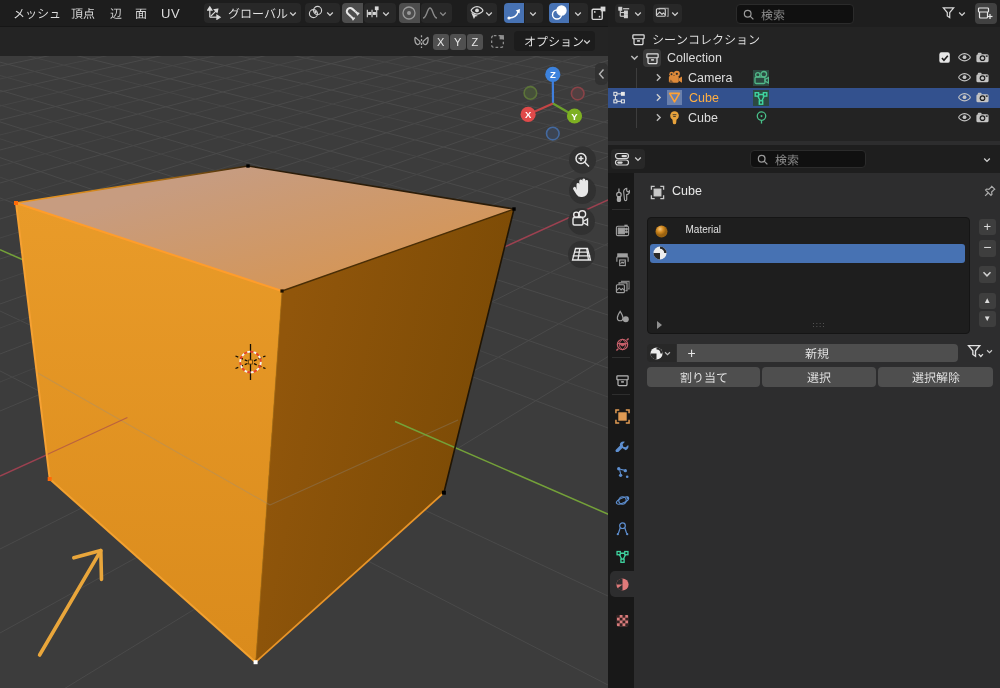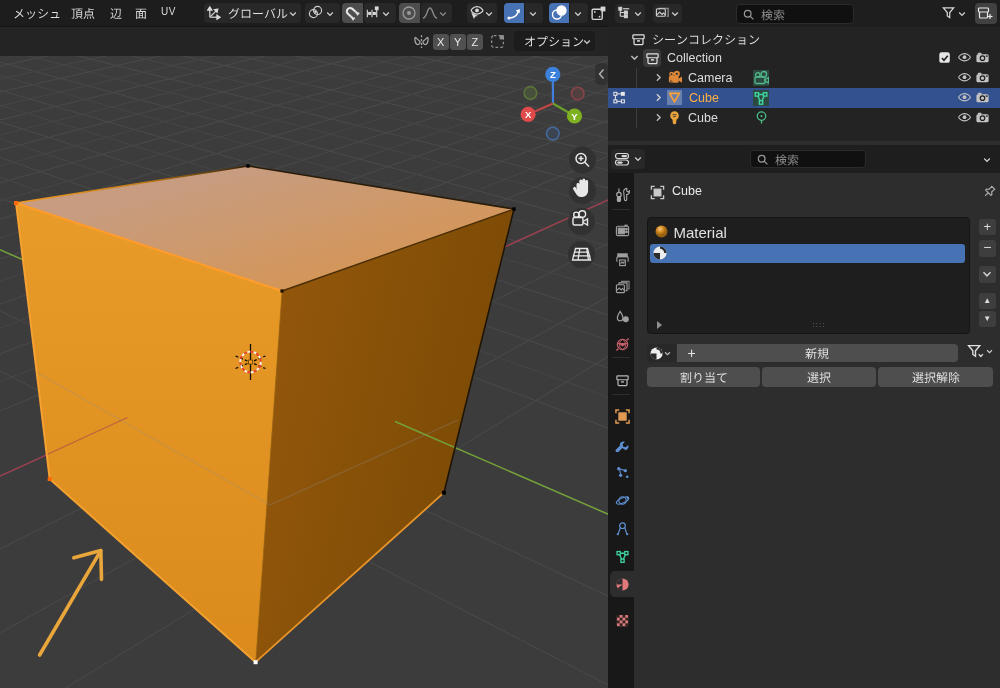--- a/index.html
+++ b/index.html
@@ -199,21 +199,21 @@
       </svg>
 <svg class="jtxt" style="left:71px;top:7px" width="26" height="14">
         <path transform="translate(0,11)" d="M6.2 -5.1H10.2V-3.9H6.2ZM6.2 -3.2H10.2V-2.0H6.2ZM6.2 -6.9H10.2V-5.7H6.2ZM6.7 -1.1C6.1 -0.6 4.8 -0.0 3.8 0.3C4.0 0.5 4.2 0.8 4.4 0.9C5.4 0.6 6.7 -0.0 7.4 -0.6ZM8.6 -0.6C9.5 -0.1 10.5 0.5 11.0 1.0L11.7 0.4C11.2 -0.0 10.1 -0.7 9.3 -1.1ZM0.5 -9.3V-8.4H2.4V-0.6C2.4 -0.4 2.3 -0.3 2.1 -0.3C1.9 -0.3 1.3 -0.3 0.6 -0.3C0.7 -0.1 0.9 0.3 0.9 0.6C1.8 0.6 2.4 0.6 2.8 0.4C3.1 0.3 3.3 0.0 3.3 -0.6V-8.4H4.8V-9.3ZM5.3 -7.6V-1.3H11.1V-7.6H8.2L8.6 -8.7H11.5V-9.5H4.9V-8.7H7.6C7.5 -8.4 7.4 -7.9 7.3 -7.6Z M14.8 -5.6H21.1V-3.4H14.8ZM16.1 -1.5C16.2 -0.8 16.3 0.3 16.3 0.9L17.2 0.7C17.2 0.2 17.1 -0.8 16.9 -1.6ZM18.6 -1.5C18.9 -0.8 19.3 0.2 19.4 0.8L20.3 0.6C20.1 0.0 19.8 -1.0 19.4 -1.7ZM21.0 -1.6C21.6 -0.9 22.3 0.2 22.6 0.9L23.4 0.5C23.1 -0.2 22.4 -1.2 21.8 -1.9ZM14.1 -1.9C13.8 -1.0 13.1 0.0 12.5 0.6L13.3 0.9C14.0 0.3 14.6 -0.7 15.0 -1.6ZM14.0 -6.4V-2.6H22.0V-6.4H18.4V-8.0H22.9V-8.8H18.4V-10.1H17.5V-6.4Z" fill="#dcdcdc"></path>
       </svg>
 <svg class="jtxt" style="left:110px;top:7px" width="14" height="14">
         <path transform="translate(0,11)" d="M0.7 -9.3C1.5 -8.7 2.4 -7.9 2.8 -7.3L3.5 -7.9C3.1 -8.5 2.2 -9.3 1.4 -9.8ZM3.9 -9.2V-8.4H6.3C6.2 -5.9 5.9 -3.1 3.7 -1.7C3.9 -1.6 4.2 -1.3 4.3 -1.1C6.6 -2.7 7.1 -5.6 7.2 -8.4H9.8C9.7 -4.1 9.6 -2.6 9.3 -2.2C9.2 -2.1 9.1 -2.0 8.9 -2.0C8.6 -2.0 8.0 -2.0 7.4 -2.1C7.5 -1.8 7.6 -1.5 7.7 -1.2C8.3 -1.2 8.9 -1.2 9.2 -1.2C9.6 -1.3 9.9 -1.4 10.1 -1.7C10.5 -2.2 10.6 -3.8 10.7 -8.8C10.7 -8.9 10.7 -9.2 10.7 -9.2ZM3.1 -5.3H0.6V-4.5H2.3V-1.4C1.7 -0.9 1.0 -0.4 0.4 -0.1L0.9 0.9C1.5 0.3 2.2 -0.2 2.7 -0.7C3.5 0.2 4.6 0.7 6.2 0.7C7.5 0.8 10.0 0.8 11.3 0.7C11.3 0.4 11.5 -0.0 11.6 -0.2C10.2 -0.1 7.5 -0.1 6.2 -0.1C4.8 -0.2 3.7 -0.6 3.1 -1.5Z" fill="#dcdcdc"></path>
       </svg>
 <svg class="jtxt" style="left:135px;top:7px" width="14" height="14">
         <path transform="translate(0,11)" d="M4.7 -4.0H7.2V-2.7H4.7ZM4.7 -4.7V-6.1H7.2V-4.7ZM4.7 -1.9H7.2V-0.5H4.7ZM0.7 -9.3V-8.4H5.3C5.2 -7.9 5.1 -7.4 5.0 -6.9H1.2V1.0H2.1V0.3H9.8V1.0H10.8V-6.9H5.9L6.4 -8.4H11.3V-9.3ZM2.1 -0.5V-6.1H3.8V-0.5ZM9.8 -0.5H8.0V-6.1H9.8Z" fill="#dcdcdc"></path>
       </svg>
-<span style="position:absolute;left:161px;top:6px;font-size:10px;color:#dcdcdc;letter-spacing:0.5px">UV</span>
+<span style="position:absolute;left:161px;top:6px;font-size:13px;color:#dcdcdc;letter-spacing:0.5px">UV</span>
 <div class="btn" style="left:204px;top:3px;width:97px;height:20px"></div>
 <svg style="position:absolute;left:207px;top:5px" width="15" height="15" viewBox="0 0 16 16">
         <g stroke="#d8d8d8" stroke-width="1.3" fill="#d8d8d8">
           <line x1="3" y1="13" x2="3" y2="4"></line>
           <line x1="3" y1="13" x2="12" y2="13"></line>
           <path d="M3 2 l-2.2 3.4 4.4 0 z"></path>
           <path d="M14 13 l-3.4 -2.2 0 4.4 z"></path>
           <line x1="4" y1="12" x2="10" y2="6" stroke-width="1.2"></line>
           <path d="M11.5 4.5 l-3.6 0.6 2.8 2.8 z"></path>
         </g>
@@ -751,21 +751,21 @@
 <svg style="position:absolute;left:7px;top:7px" width="13" height="13" viewBox="0 0 13 13">
           <defs>
             <radialGradient id="rgball" cx="0.38" cy="0.3">
               <stop offset="0" stop-color="#f5c67e"></stop>
               <stop offset="0.55" stop-color="#d2891f"></stop>
               <stop offset="1" stop-color="#9a6210"></stop>
             </radialGradient>
           </defs>
           <circle cx="6.5" cy="6.5" r="6" fill="url(#rgball)"></circle>
         </svg>
-<span style="position:absolute;left:26px;top:6px;font-size:15px;color:#e0e0e0">Material</span>
+<span style="position:absolute;left:38px;top:6px;font-size:10px;color:#e0e0e0">Material</span>
 <div id="slotsel">
           <svg style="position:absolute;left:3px;top:2.5px" width="14" height="14" viewBox="0 0 14 14">
             <g>
               <circle cx="7" cy="7" r="6.5" fill="#ededed"></circle>
               <path d="M7 7 L0.5 7 A6.5 6.5 0 0 0 7 13.5 Z" fill="#2a2a2a"></path>
               <path d="M7 0.5 A6.5 6.5 0 0 1 13.5 7 L11.2 7 A4.2 4.2 0 0 0 7 2.8 Z" fill="#2a2a2a"></path>
             </g>
           </svg>
         </div>
 <div style="position:absolute;left:9px;bottom:4px;width:0;height:0;border-left:5px solid #909090;border-top:4px solid transparent;border-bottom:4px solid transparent"></div>

